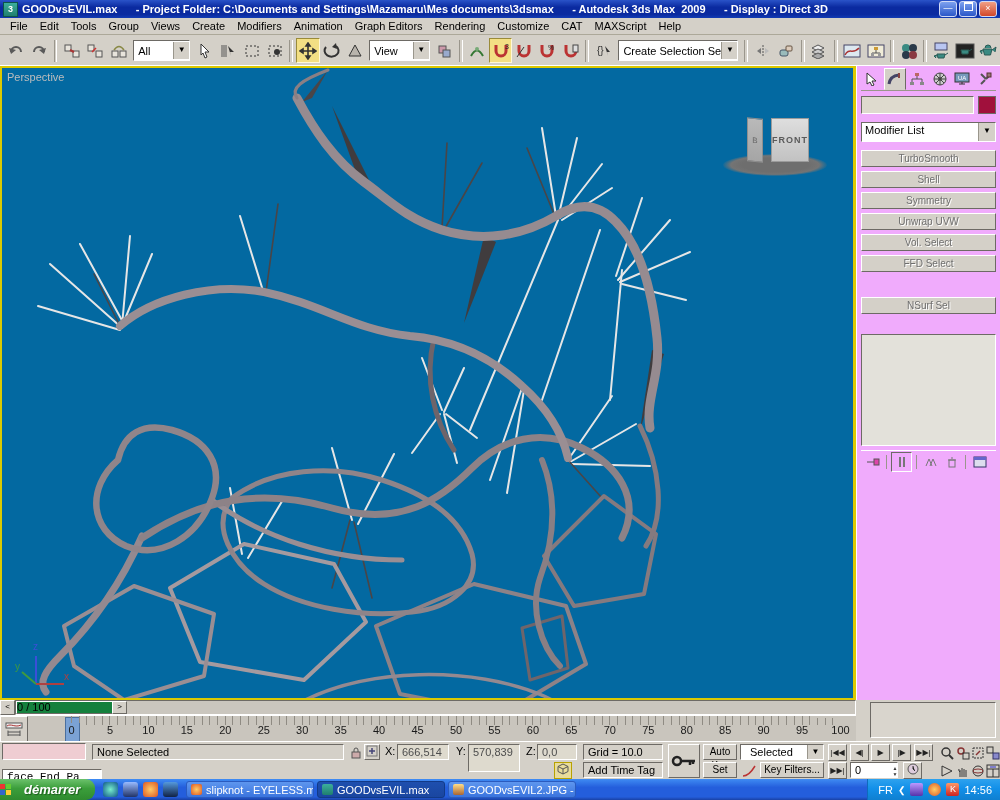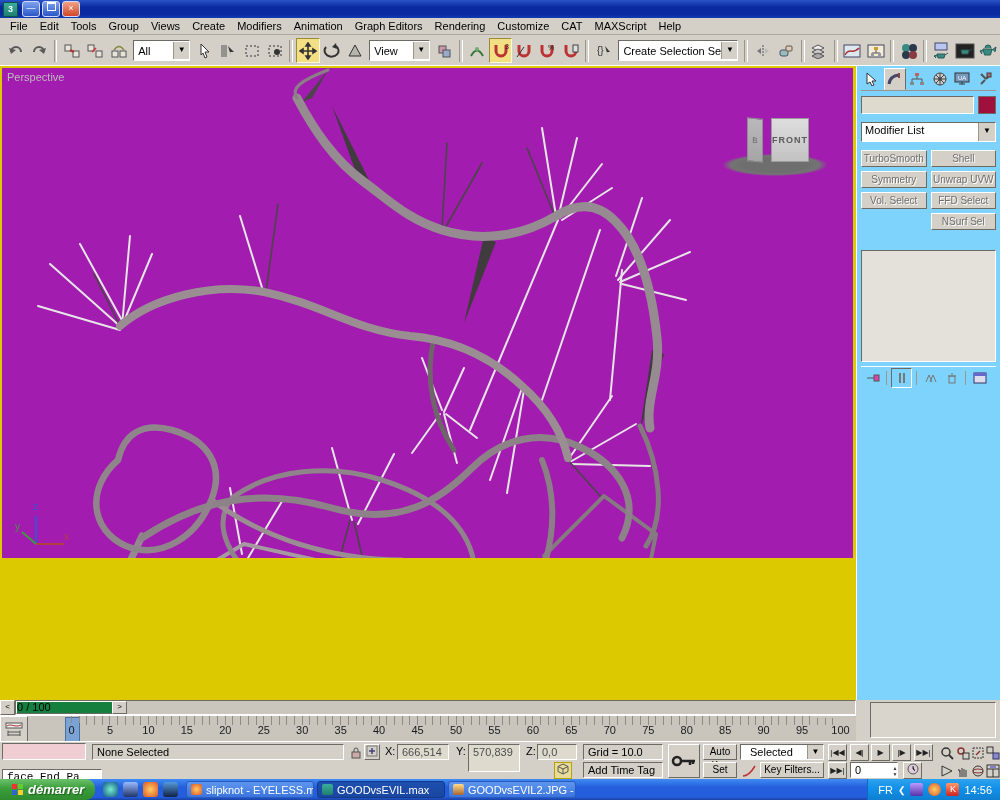--- a/index.html
+++ b/index.html
@@ -21,40 +21,40 @@
   .toolbar{position:absolute;left:0;top:36px;width:1000px;height:30px;background:#D4D0C8;border-bottom:1px solid #fff;display:flex;align-items:center;padding-left:4px;box-sizing:border-box;}
   .tsep{width:2px;height:22px;border-left:1px solid #9a968c;border-right:1px solid #fff;margin:0 3px;}
   .tbi{width:24px;height:23px;display:flex;align-items:center;justify-content:center;background:#D4D0C8;border:1px solid transparent;}
   .tbi.on{background:#F3DF84;border-color:#9a8b3a #fff8d8 #fff8d8 #9a8b3a;}
   .tbi svg{display:block;}
   .ddrop{height:19px;display:flex;align-items:center;border:1px solid;border-color:#6d6a65 #fff #fff #6d6a65;background:#fff;margin:0 3px;}
   .ddrop .dval{padding:0 4px;flex:1;white-space:nowrap;overflow:hidden;}
   .ddrop .darr{width:15px;height:17px;background:#D4D0C8;border-left:1px solid #9a968c;text-align:center;line-height:16px;font-size:8px;}
   
   .viewportwrap{position:absolute;left:0;top:66px;width:856px;height:634px;background:#DCC900;}
-  .viewport{position:absolute;left:2px;top:2px;width:851px;height:490px;background:#a21caf;overflow:hidden;}
+  .viewport{position:absolute;left:2px;top:2px;width:851px;height:630px;background:#0369a1;overflow:hidden;}
   .vplabel{position:absolute;left:5px;top:3px;color:#bdbdbd;}
   .viewcube{position:absolute;right:22px;top:48px;width:110px;height:62px;}
   .vc-ring{position:absolute;left:2px;top:38px;width:104px;height:22px;border-radius:50%;background:radial-gradient(ellipse at center,#6e6e6e 45%,#747474 60%,rgba(124,124,124,0) 72%);}
   .vc-cube{position:absolute;left:26px;top:2px;width:62px;height:44px;display:flex;}
   .vc-side{width:14px;background:linear-gradient(#b9b9b9,#a5a5a5);border:1px solid #8f8f8f;color:#666;font-size:8px;display:flex;align-items:center;justify-content:center;transform:skewY(6deg);}
   .vc-front{flex:1;background:linear-gradient(#dedede,#c2c2c2);border:1px solid #9b9b9b;color:#5a5a5a;font-size:9px;font-weight:bold;letter-spacing:1px;display:flex;align-items:center;justify-content:center;margin-left:8px;}
   .axistripod{position:absolute;left:10px;bottom:8px;}
   
-  .cmdpanel{position:absolute;left:856px;top:66px;width:144px;height:634px;background:#7dd3fc;border-left:1px solid #fff;box-sizing:border-box;padding:2px 4px;}
+  .cmdpanel{position:absolute;left:856px;top:66px;width:144px;height:634px;background:#f0abfc;border-left:1px solid #fff;box-sizing:border-box;padding:2px 4px;}
   .cmdtabs{display:flex;justify-content:space-between;height:22px;border-bottom:1px solid #9a968c;margin-bottom:5px;}
   .cmdtab{width:22px;height:20px;display:flex;align-items:center;justify-content:center;border:1px solid transparent;}
   .cmdtab.active{border-color:#fff #6d6a65 #d4d0c8 #fff;background:#D4D0C8;}
   .namerow{display:flex;gap:4px;margin:4px 0 8px 0;align-items:center;}
   .nameinput{flex:1;height:16px;border:1px solid;border-color:#6d6a65 #fff #fff #6d6a65;background:#dedace;}
   .swatch{width:16px;height:16px;border:1px solid #6d6a65;}
   .modlist{display:flex;height:18px;border:1px solid;border-color:#6d6a65 #fff #fff #6d6a65;background:#fff;margin-bottom:8px;}
   .modlist .dval{flex:1;padding:1px 3px;}
   .modlist .darr{width:16px;background:#D4D0C8;border-left:1px solid #9a968c;text-align:center;font-size:8px;line-height:16px;}
-  .modgrid{display:grid;grid-template-columns:1fr 1fr;gap:4px 4px;margin-bottom:20px;}
+  .modgrid{display:grid;grid-template-columns:1fr;gap:4px 4px;margin-bottom:20px;}
   .modbtn{height:17px;font-family:"Liberation Sans",sans-serif;font-size:10px;color:#6f6f6f;text-shadow:1px 1px 0 #fff;background:#D4D0C8;border:1px solid;border-color:#fff #6d6a65 #6d6a65 #fff;padding:0;}
   .stackbox{height:110px;background:#e3e1da;border:1px solid;border-color:#6d6a65 #fff #fff #6d6a65;margin-bottom:4px;}
   .stacktools{display:flex;align-items:center;gap:2px;padding:1px 2px;border-top:1px solid #fff;}
   .stktool{width:19px;height:18px;display:flex;align-items:center;justify-content:center;color:#5c5c5c;font-size:10px;}
   .stktool.framed{border:1px solid;border-color:#6d6a65 #fff #fff #6d6a65;}
   .stksep{width:1px;height:14px;background:#9a968c;margin:0 2px;}
   
   .timeslider{position:absolute;left:0;top:700px;width:856px;height:15px;background:#D4D0C8;display:flex;align-items:center;}
   .ts-arrow{width:13px;height:13px;border:1px solid;border-color:#fff #6d6a65 #6d6a65 #fff;background:#D4D0C8;text-align:center;line-height:11px;font-size:8px;}
   .ts-track{flex:1;height:13px;border:1px solid;border-color:#6d6a65 #fff #fff #6d6a65;background:#cac6be;position:relative;}
@@ -80,38 +80,39 @@
   .macro{background:#efcdd2;}
   .listener{background:#fff;font-family:"Liberation Mono",monospace;font-size:11px;}
   .coordlbl{position:absolute;top:3px;}
   .ddk{position:absolute;display:flex;border:1px solid;border-color:#6d6a65 #fff #fff #6d6a65;background:#fff;box-sizing:border-box;}
   .ddk .dval{flex:1;padding:0 9px;line-height:14px;}
   .ddk .darr{width:15px;background:#D4D0C8;border-left:1px solid #9a968c;text-align:center;font-size:8px;line-height:14px;}
   .pb{position:absolute;width:19px;height:17px;border:1px solid;border-color:#fff #6d6a65 #6d6a65 #fff;background:#D4D0C8;text-align:center;line-height:15px;font-size:8px;color:#222;padding:0;}
   .navi{position:absolute;width:18px;height:17px;display:flex;align-items:center;justify-content:center;}
   
   .taskbar{position:absolute;left:0;top:779px;width:1000px;height:21px;background:linear-gradient(#3f8cf3,#245edc 40%,#245edc 85%,#1941a5);display:flex;align-items:center;}
-  .startbtn{height:21px;width:95px;background:linear-gradient(#6cc26c,#3b9e3b 45%,#2f8b2f);border-radius:0 9px 9px 0;color:#fff;font-style:italic;font-weight:bold;font-size:13px;display:flex;align-items:center;padding-left:12px;box-sizing:border-box;gap:4px;text-shadow:1px 1px 1px #1c5c1c;}
+  .startbtn{height:21px;width:95px;background:linear-gradient(#6cc26c,#3b9e3b 45%,#2f8b2f);border-radius:0 9px 9px 0;color:#fff;font-style:italic;font-weight:bold;font-size:13px;display:flex;align-items:center;padding-left:0;box-sizing:border-box;gap:12px;text-shadow:1px 1px 1px #1c5c1c;}
   .winflag{width:12px;height:12px;display:grid;grid-template-columns:5px 5px;grid-template-rows:5px 5px;gap:1px;}
   .winflag i{display:block;}
   .ql{display:flex;gap:5px;margin:0 8px;align-items:center;}
   .qlicon{width:15px;height:15px;border-radius:3px;}
   .taskbtn{height:17px;width:128px;margin-right:3px;background:linear-gradient(#5e96ee,#3a74de);border:1px solid #2a5bbf;border-radius:3px;color:#fff;display:flex;align-items:center;gap:4px;padding:0 4px;box-sizing:border-box;white-space:nowrap;overflow:hidden;}
   .taskbtn.active{background:linear-gradient(#1e4fae,#1a46a0);border-color:#123a88;text-align:center;}
   .ticon{width:11px;height:11px;flex:none;border-radius:2px;}
   .tray{margin-left:auto;height:21px;background:linear-gradient(#2ea2ee,#1290e9 45%,#0f7fd0);border-left:1px solid #0d6bbd;display:flex;align-items:center;gap:5px;padding:0 8px 0 10px;color:#fff;}
   .trayicon{width:13px;height:13px;border-radius:2px;}
 </style>
 </head>
 <body>
 
 <div id="app">
 
   <div class="titlebar">
     <div class="appicon">3</div>
+    <div class="titletext">GOODvsEVIL.max      - Project Folder: C:\Documents and Settings\Mazamaru\Mes documents\3dsmax      - Autodesk 3ds Max  2009      - Display : Direct 3D</div>
     <div class="winbtns">
       <div class="winbtn">—</div>
       <div class="winbtn"><span class="restore-glyph"></span></div>
       <div class="winbtn close">×</div>
     </div>
   </div>
 
   <div class="menubar">
       <span class="mitem">File</span>
       <span class="mitem">Edit</span>

